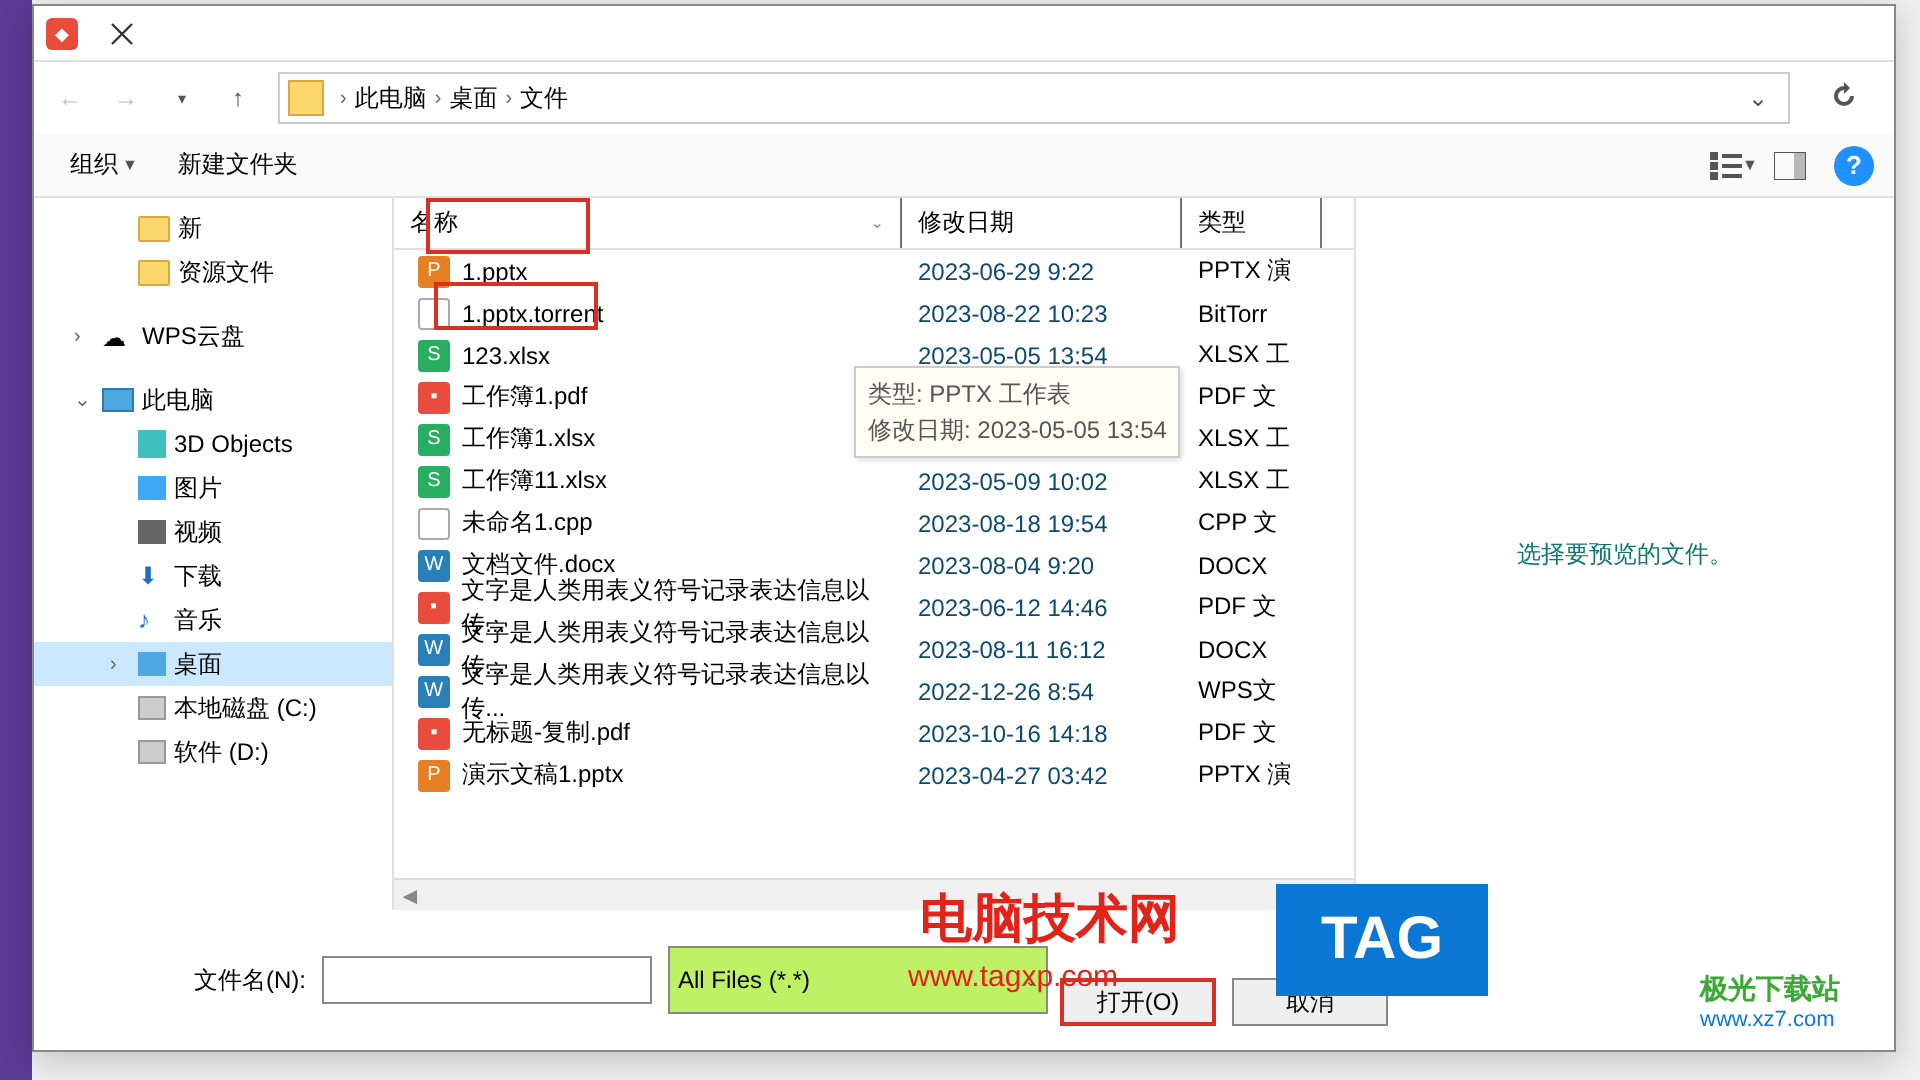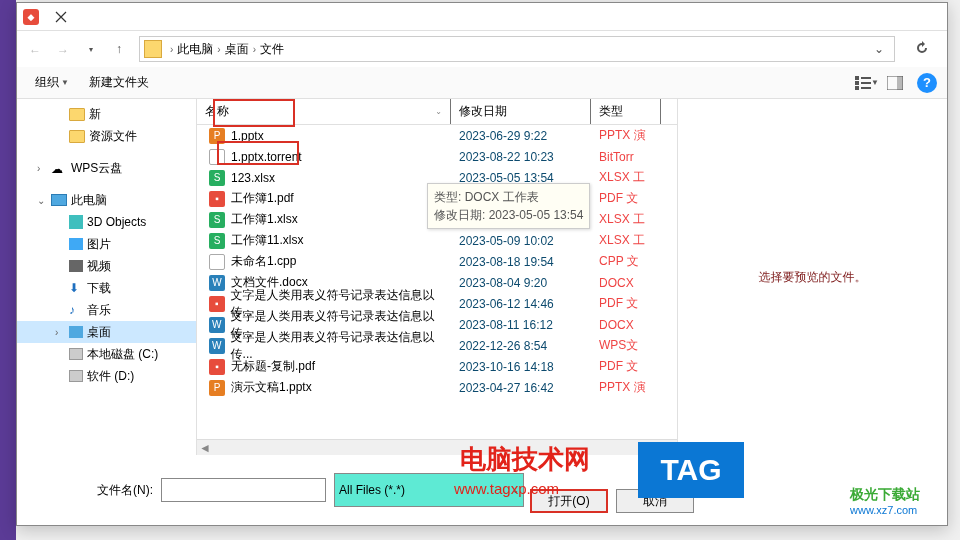--- a/index.html
+++ b/index.html
@@ -47,38 +47,38 @@
 .headers { display: flex; height: 26px; align-items: center; border-bottom: 1px solid #e0e0e0; background: #fff; }
 .hdr { padding: 0 8px; border-right: 1px solid #737373; height: 100%; display: flex; align-items: center; cursor: pointer; }
 .hdr.name { width: 254px; }
 .hdr.date { width: 140px; }
 .hdr.type { width: 70px; }
 .hdr-arrow { margin-left: auto; font-size: 8px; color: #888; }
 .file-rows { flex: 1; overflow-y: auto; position: relative; }
 .file-row { display: flex; height: 21px; align-items: center; cursor: pointer; }
 .file-name { width: 254px; display: flex; align-items: center; padding-left: 12px; gap: 6px; }
 .file-date { width: 140px; padding-left: 8px; color: #0c4a6e; }
-.file-type { width: 70px; padding-left: 8px; color: #ef4444; white-space: nowrap; overflow: hidden; }
+.file-type { width: 70px; padding-left: 8px; color: #000000; white-space: nowrap; overflow: hidden; }
 .file-ico { width: 16px; height: 16px; display: inline-flex; align-items: center; justify-content: center; font-size: 10px; color: #fff; border-radius: 2px; }
 .ico-pptx { background: #e67e22; }
 .ico-txt { background: #fff; border: 1px solid #aaa; }
 .ico-xlsx { background: #27ae60; }
 .ico-pdf { background: #e74c3c; }
 .ico-cpp { background: #fff; border: 1px solid #aaa; color: #333; }
 .ico-docx { background: #2980b9; }
 .ico-wps { background: #2980b9; }
 .tooltip { position: absolute; left: 230px; top: 58px; background: #fffef4; border: 1px solid #ccc; padding: 4px 6px; font-size: 11px; color: #555; line-height: 1.5; box-shadow: 1px 1px 3px rgba(0,0,0,0.15); }
-.preview-pane { width: 270px; border-left: 1px solid #e0e0e0; display: flex; align-items: center; justify-content: center; color: #7f1d1d; }
+.preview-pane { width: 270px; border-left: 1px solid #e0e0e0; display: flex; align-items: center; justify-content: center; color: #0f766e; }
 .scrollbar-h { height: 16px; background: #f0f0f0; border-top: 1px solid #ddd; display: flex; align-items: center; }
 .scroll-arrow { width: 16px; text-align: center; color: #888; cursor: pointer; }
 .footer { height: 70px; padding: 8px 16px; display: flex; flex-direction: row; gap: 6px; position: relative; }
 .footer-row { display: flex; align-items: center; gap: 8px; }
 .filename-label { width: 120px; text-align: right; }
 .filename-input { flex: 1; height: 24px; border: 1px solid #888; padding: 0 4px; }
-.filter-select { width: 190px; height: 24px; border: 1px solid #888; padding: 16px 4px; background: #5eead4; display: flex; align-items: center; justify-content: space-between; cursor: pointer; }
+.filter-select { width: 190px; height: 24px; border: 1px solid #888; padding: 16px 4px; background: #bef264; display: flex; align-items: center; justify-content: space-between; cursor: pointer; }
 .btn-row { display: flex; justify-content: space-between; gap: 8px; margin-top: 26px; }
 .btn { min-width: 78px; height: 24px; border: 1px solid #888; background: #efefef; cursor: pointer; display: flex; align-items: center; justify-content: center; }
 .btn.primary { border: 2px solid #d93025; }
 .name-hdr-box { position: absolute; left: 196px; top: 96px; width: 82px; height: 28px; border: 2px solid #d93025; pointer-events: none; z-index: 10; }
 .file-sel-box { position: absolute; left: 200px; top: 138px; width: 82px; height: 24px; border: 2px solid #d93025; pointer-events: none; z-index: 10; }
 .watermark1 { position: absolute; left: 460px; top: 442px; font-size: 26px; font-weight: bold; color: #e2231a; z-index: 20; pointer-events: none; }
 .watermark1b { position: absolute; left: 454px; top: 480px; font-size: 15px; color: #e2231a; z-index: 20; pointer-events: none; }
 .tag-box { position: absolute; left: 638px; top: 442px; width: 106px; height: 56px; background: #0b77d4; color: #fff; font-size: 30px; font-weight: bold; display: flex; align-items: center; justify-content: center; z-index: 20; pointer-events: none; }
 .watermark2 { position: absolute; left: 850px; top: 486px; z-index: 20; pointer-events: none; font-size: 14px; color: #3aaa35; font-weight: bold; }
 .watermark2b { position: absolute; left: 850px; top: 504px; z-index: 20; pointer-events: none; font-size: 11px; color: #0b77d4; }
@@ -340,25 +340,25 @@
               <span>无标题-复制.pdf</span>
             </div>
             <div class="file-date">2023-10-16 14:18</div>
             <div class="file-type">PDF 文</div>
           </div>
           <div class="file-row">
             <div class="file-name">
               <span class="file-ico ico-pptx">P</span>
               <span>演示文稿1.pptx</span>
             </div>
-            <div class="file-date">2023-04-27 16:42</div>
+            <div class="file-date">2023-04-27 03:42</div>
             <div class="file-type">PPTX 演</div>
           </div>
           <div class="tooltip">
-          <div>类型: DOCX 工作表</div>
+          <div>类型: PPTX 工作表</div>
           <div>修改日期: 2023-05-05 13:54</div>
         </div>
         </div>
       <div class="scrollbar-h">
         <div class="scroll-arrow">◄</div>
         <div style="flex:1"></div>
         <div class="scroll-arrow">►</div>
       </div>
     </div>
 

